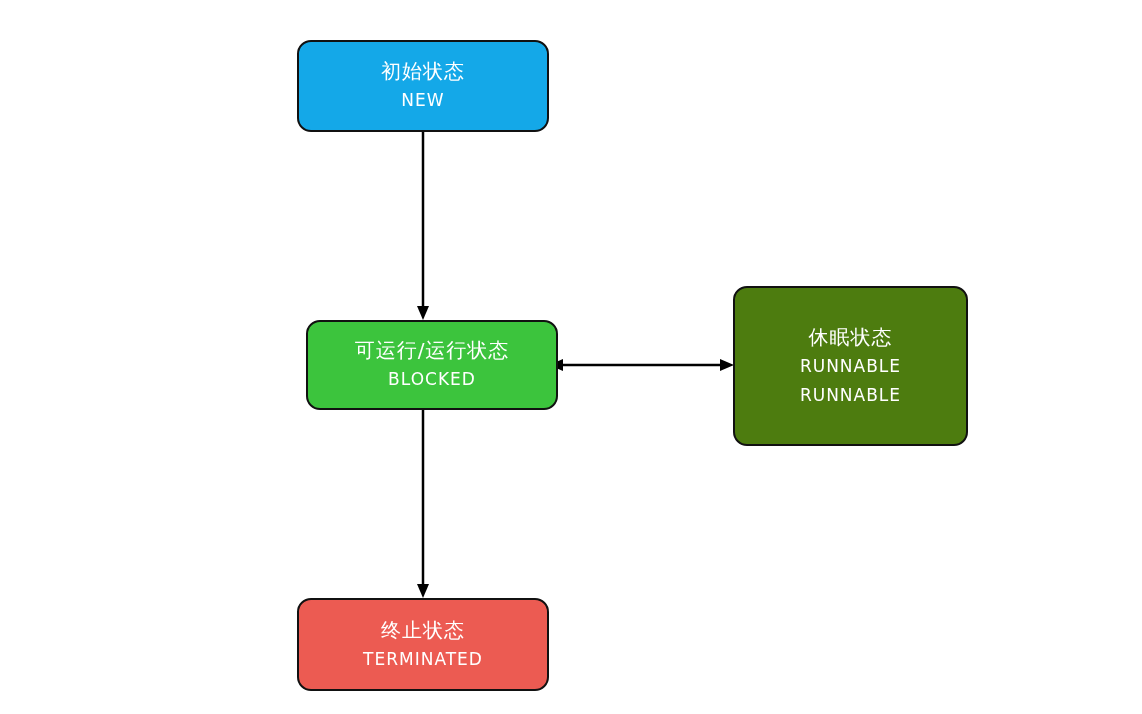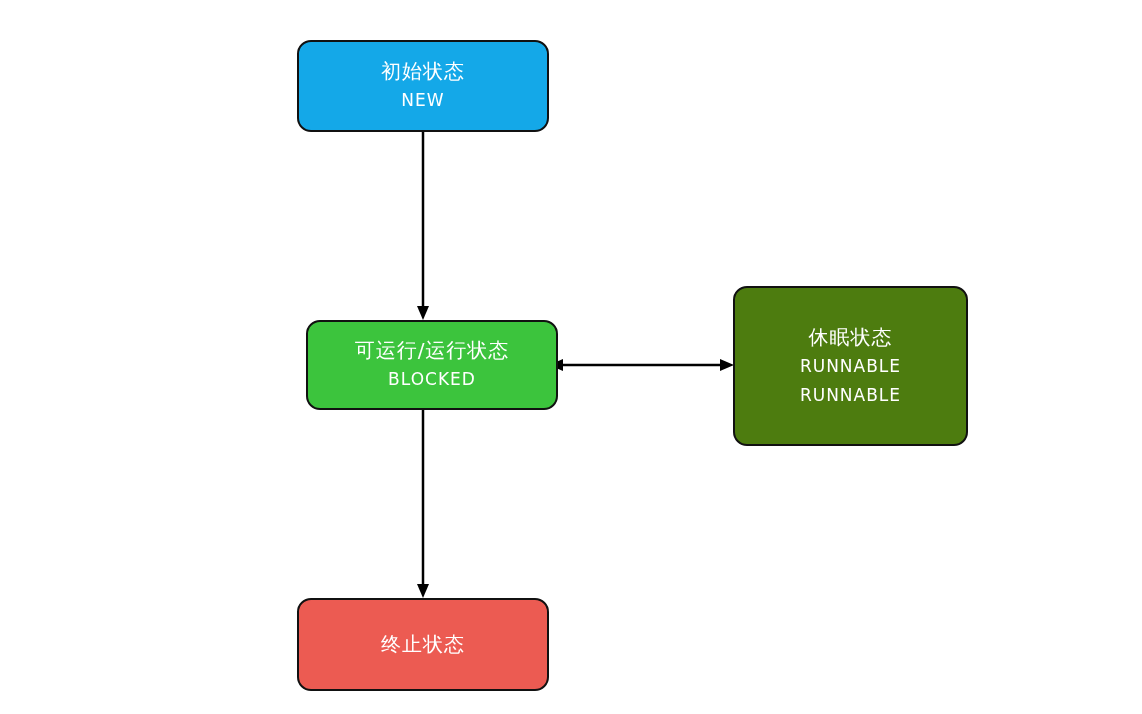--- a/index.html
+++ b/index.html
@@ -90,15 +90,16 @@
   </div>
 
   <div class="node node-sleep" style="background: #4d7c0f;">
     <div class="line line-zh">休眠状态</div>
     <div class="line line-en">RUNNABLE</div>
     <div class="line line-en">RUNNABLE</div>
   </div>
 
   <div class="node node-terminated" style="background: rgb(236, 91, 82);">
     <div class="line line-zh">终止状态</div>
+    <div class="line line-en">TERMINATED</div>
   </div>
 
 </div>
 
 </body></html>

